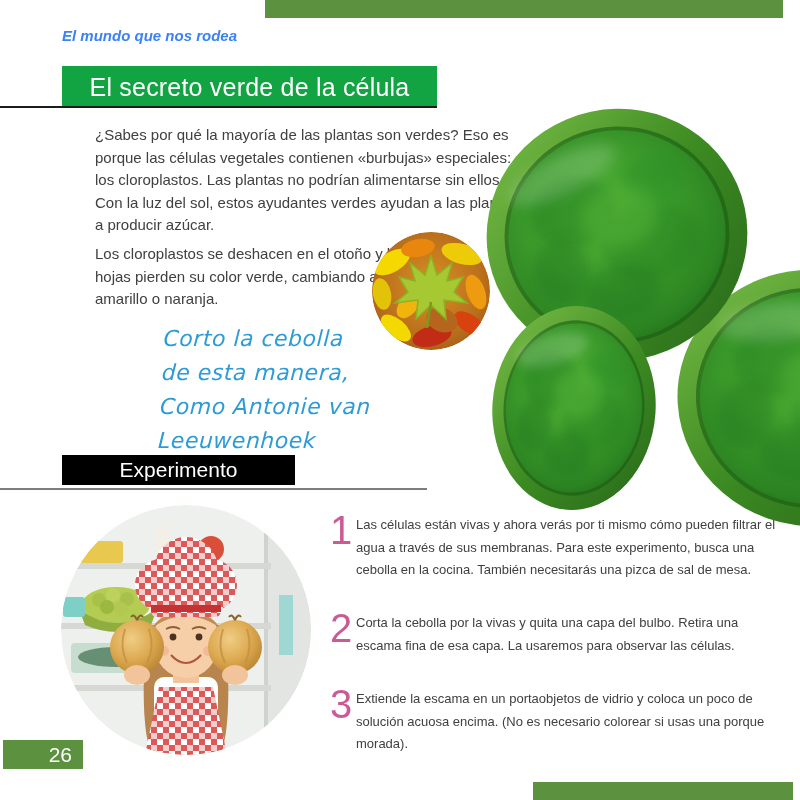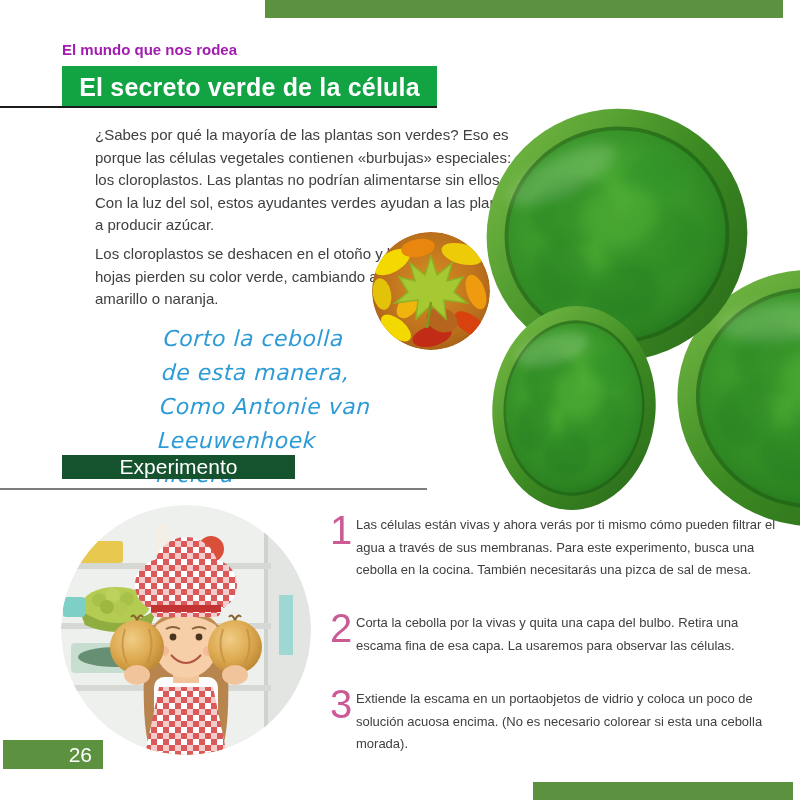--- a/index.html
+++ b/index.html
@@ -2,54 +2,54 @@
 <html><head>
 <meta charset="utf-8">
 <style>
   html,body{margin:0;padding:0;background:#fff;}
   .page{position:relative;width:800px;height:800px;background:#ffffff;overflow:hidden;
         font-family:"Liberation Sans",sans-serif;color:#3f4040;}
 
   .top-bar{position:absolute;left:265px;top:0;width:518px;height:18px;background:#5c9140;}
   .bottom-bar{position:absolute;left:533px;top:782px;width:260px;height:18px;background:#5c9140;}
 
-  .kicker{position:absolute;left:62px;top:41px;font-size:15px;font-weight:bold;color:#a21caf;}
+  .kicker{position:absolute;left:62px;top:27px;font-size:15px;font-style:italic;font-weight:bold;color:#3b82f6;}
 
   .title-bar{position:absolute;left:62px;top:66px;width:375px;height:42px;background:#12a342;
-             display:flex;align-items:center;justify-content:center;font-weight:bold;}
+             display:flex;align-items:center;justify-content:center;}
   .title-bar span{color:#ffffff;font-size:25px;letter-spacing:.2px;}
   .title-underline{position:absolute;left:0;top:106px;width:437px;height:2px;background:#1c1c1c;}
 
   .para{position:absolute;font-size:15px;line-height:22.5px;color:#3f4040;}
   .para.intro{left:95px;top:124px;width:432px;}
   .para.autumn{left:95px;top:243px;width:320px;}
 
   .leaves-circle{position:absolute;left:372px;top:232px;width:118px;height:118px;border-radius:50%;overflow:hidden;}
 
   .note{position:absolute;left:160px;top:322px;width:330px;color:#2d9bd6;
         font-family:"DejaVu Sans",cursive,sans-serif;font-style:italic;
         font-size:22px;line-height:34px;letter-spacing:.5px;transform:skewX(-3deg);}
 
-  .exp-bar{position:absolute;left:62px;top:455px;width:233px;height:24px;background:#14532d;
-           display:flex;align-items:flex-end;justify-content:center;}
+  .exp-bar{position:absolute;left:62px;top:455px;width:233px;height:30px;background:#000000;
+           display:flex;align-items:center;justify-content:center;}
   .exp-bar span{color:#fff;font-size:21px;}
   .exp-underline{position:absolute;left:0;top:488px;width:427px;height:2px;background:#7d7d7d;}
 
   .girl-circle{position:absolute;left:61px;top:505px;width:250px;height:250px;border-radius:50%;overflow:hidden;}
 
   .chloro-wrap{position:absolute;left:470px;top:20px;width:330px;height:510px;}
 
   .steps{position:absolute;left:330px;top:512px;width:448px;}
   .step{position:absolute;left:0;display:flex;}
   .step-num{flex:0 0 26px;font-size:40px;line-height:40px;font-weight:200;
             color:#cb5a95;font-family:"Liberation Sans",sans-serif;margin-top:-4px;}
   .step-text{font-size:13px;line-height:22.5px;color:#3f4040;width:422px;}
   .step1{top:2px;} .step2{top:100px;} .step3{top:176px;}
 
-  .page-tab{position:absolute;left:3px;top:740px;width:100px;height:29px;background:#5c9140;
+  .page-tab{position:absolute;left:3px;top:740px;width:80px;height:29px;background:#5c9140;
             display:flex;align-items:center;justify-content:flex-end;}
   .page-tab span{color:#fff;font-size:21px;padding-right:11px;}
 </style>
 </head>
 <body>
 
 <div class="page">
 
   <div class="top-bar"></div>
 
@@ -223,21 +223,21 @@
     <div class="step step1">
       <div class="step-num">1</div>
       <div class="step-text">Las células están vivas y ahora verás por ti mismo cómo pueden filtrar el agua a través de sus membranas. Para este experimento, busca una cebolla en la cocina. También necesitarás una pizca de sal de mesa.</div>
     </div>
     <div class="step step2">
       <div class="step-num">2</div>
       <div class="step-text">Corta la cebolla por la vivas y quita una capa del bulbo. Retira una escama fina de esa capa. La usaremos para observar las células.</div>
     </div>
     <div class="step step3">
       <div class="step-num">3</div>
-      <div class="step-text">Extiende la escama en un portaobjetos de vidrio y coloca un poco de solución acuosa encima. (No es necesario colorear si esta una cebolla morada).</div>
+      <div class="step-text">Extiende la escama en un portaobjetos de vidrio y coloca un poco de solución acuosa encima. (No es necesario colorear si usas una porque morada).</div>
     </div>
   </div>
 
   <div class="page-tab">
     <span>26</span>
   </div>
 
   <div class="bottom-bar"></div>
 
 </div>

